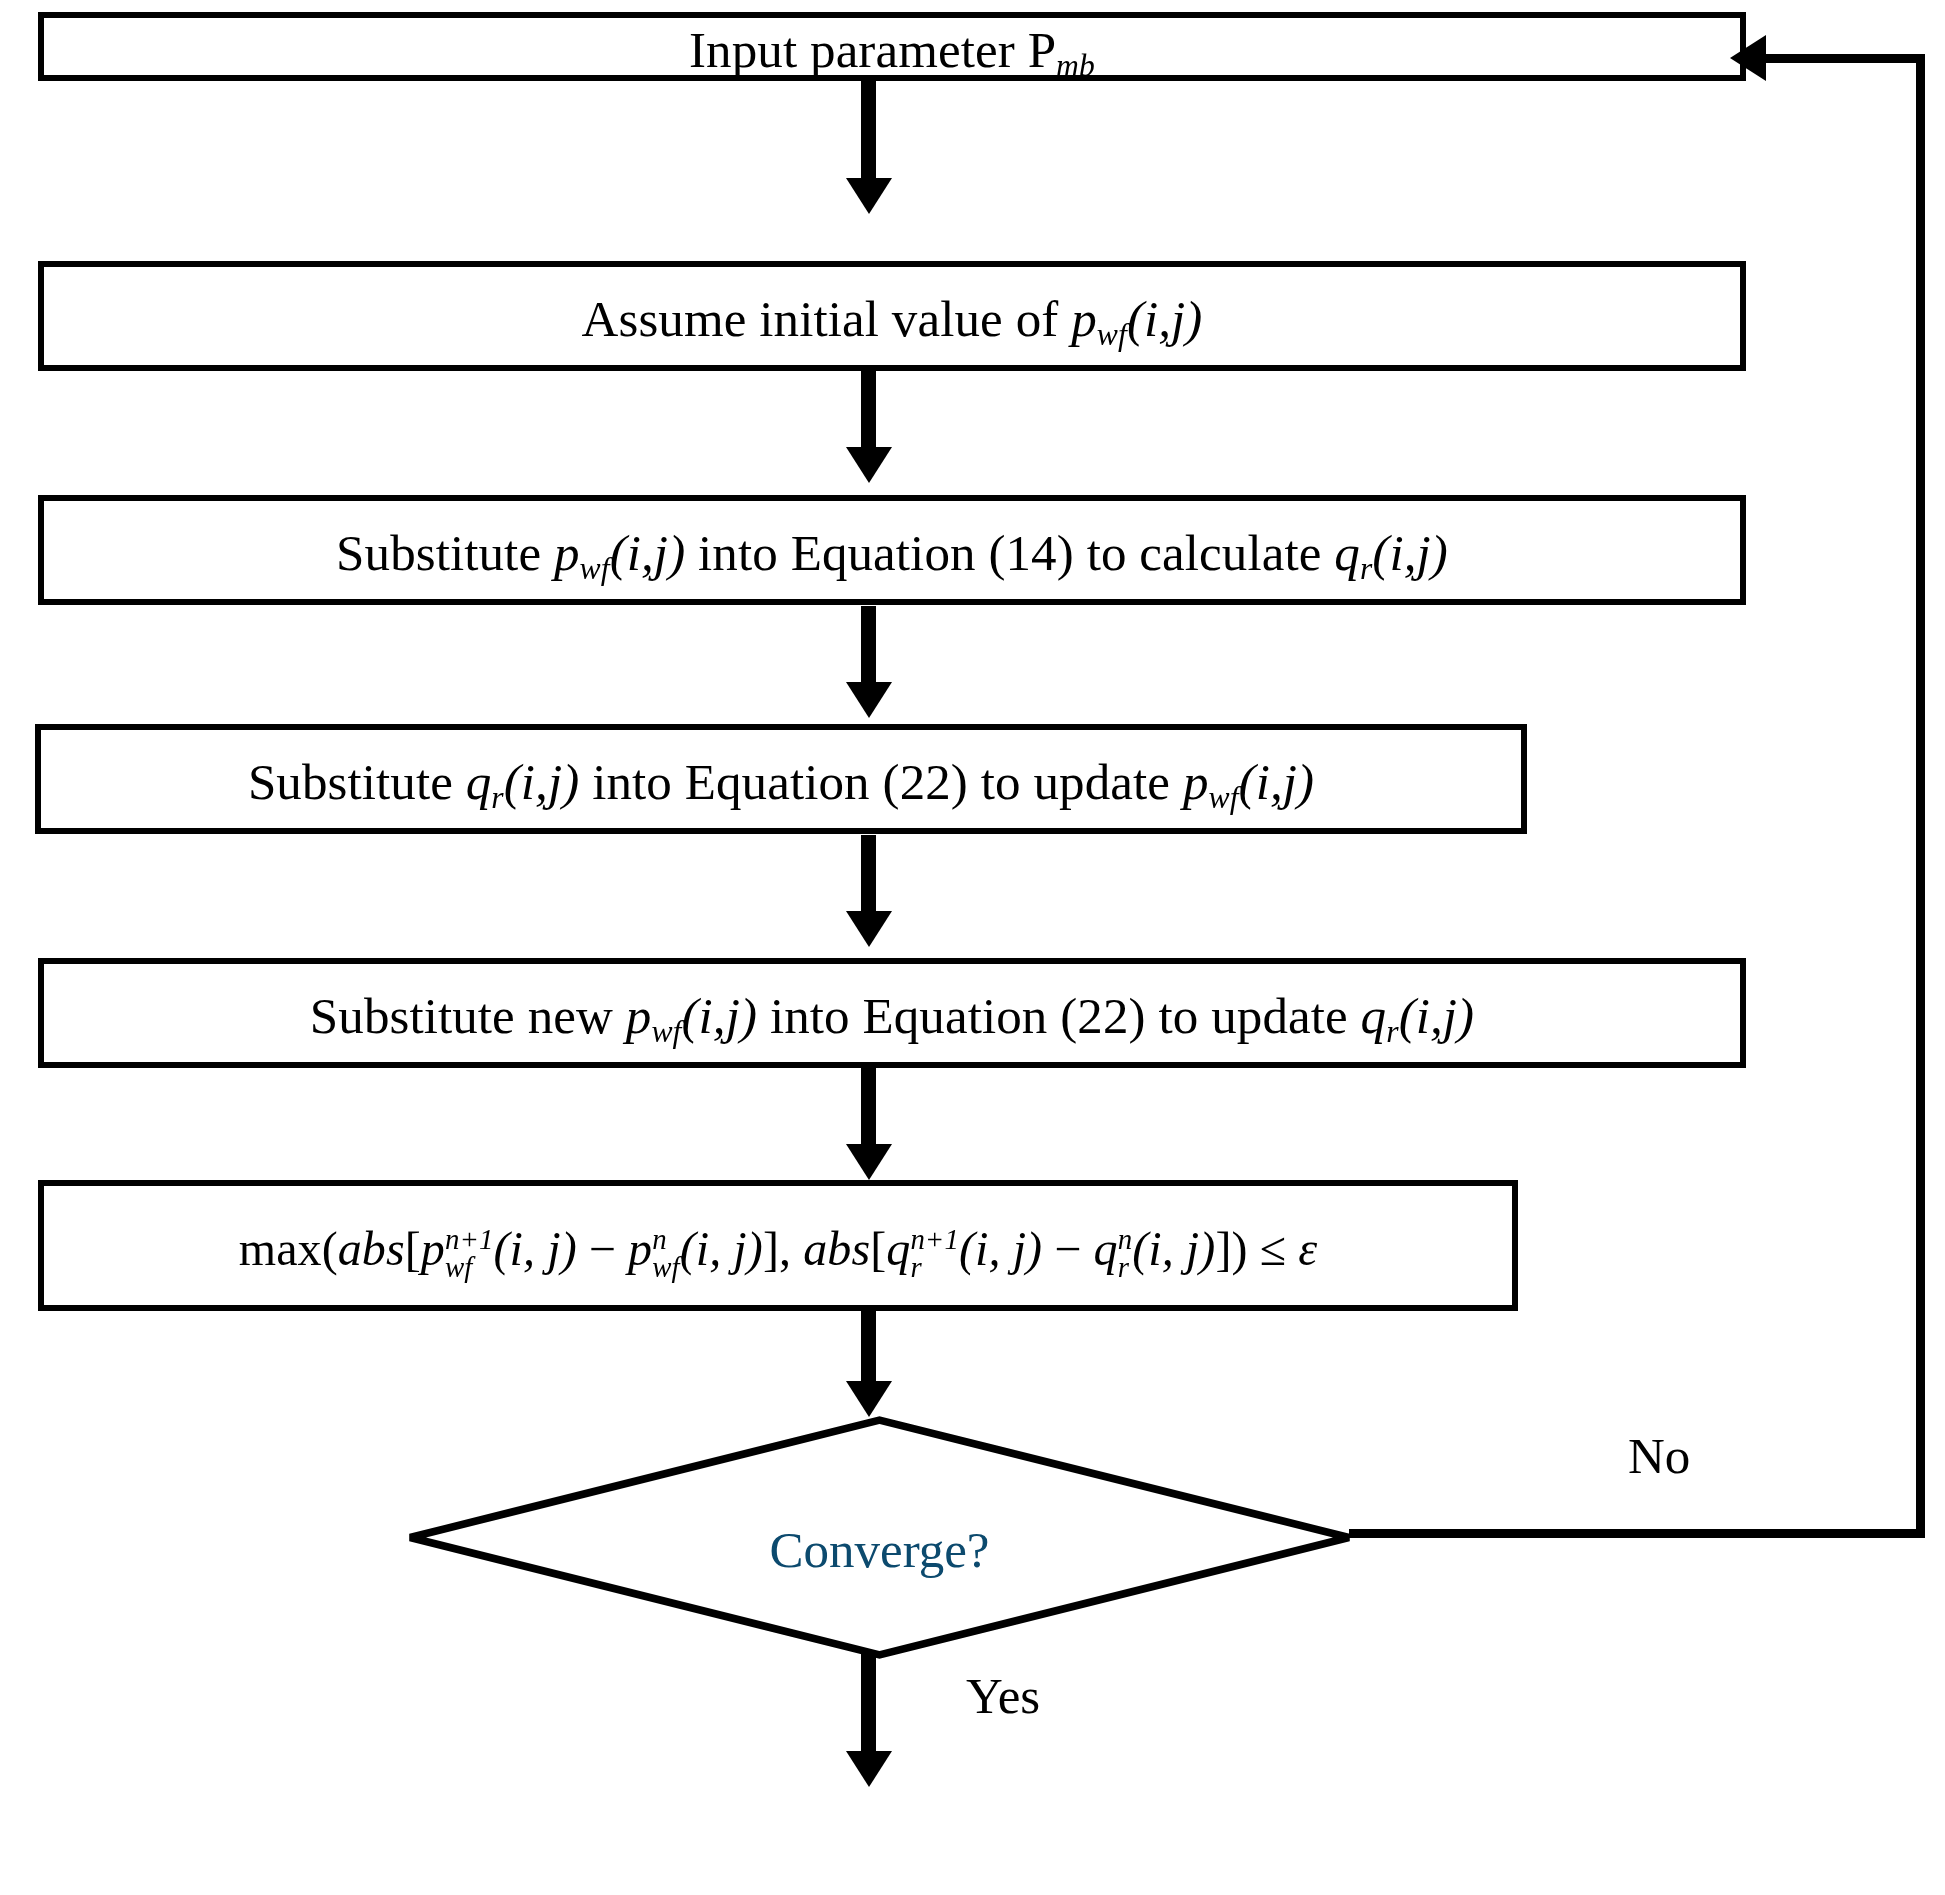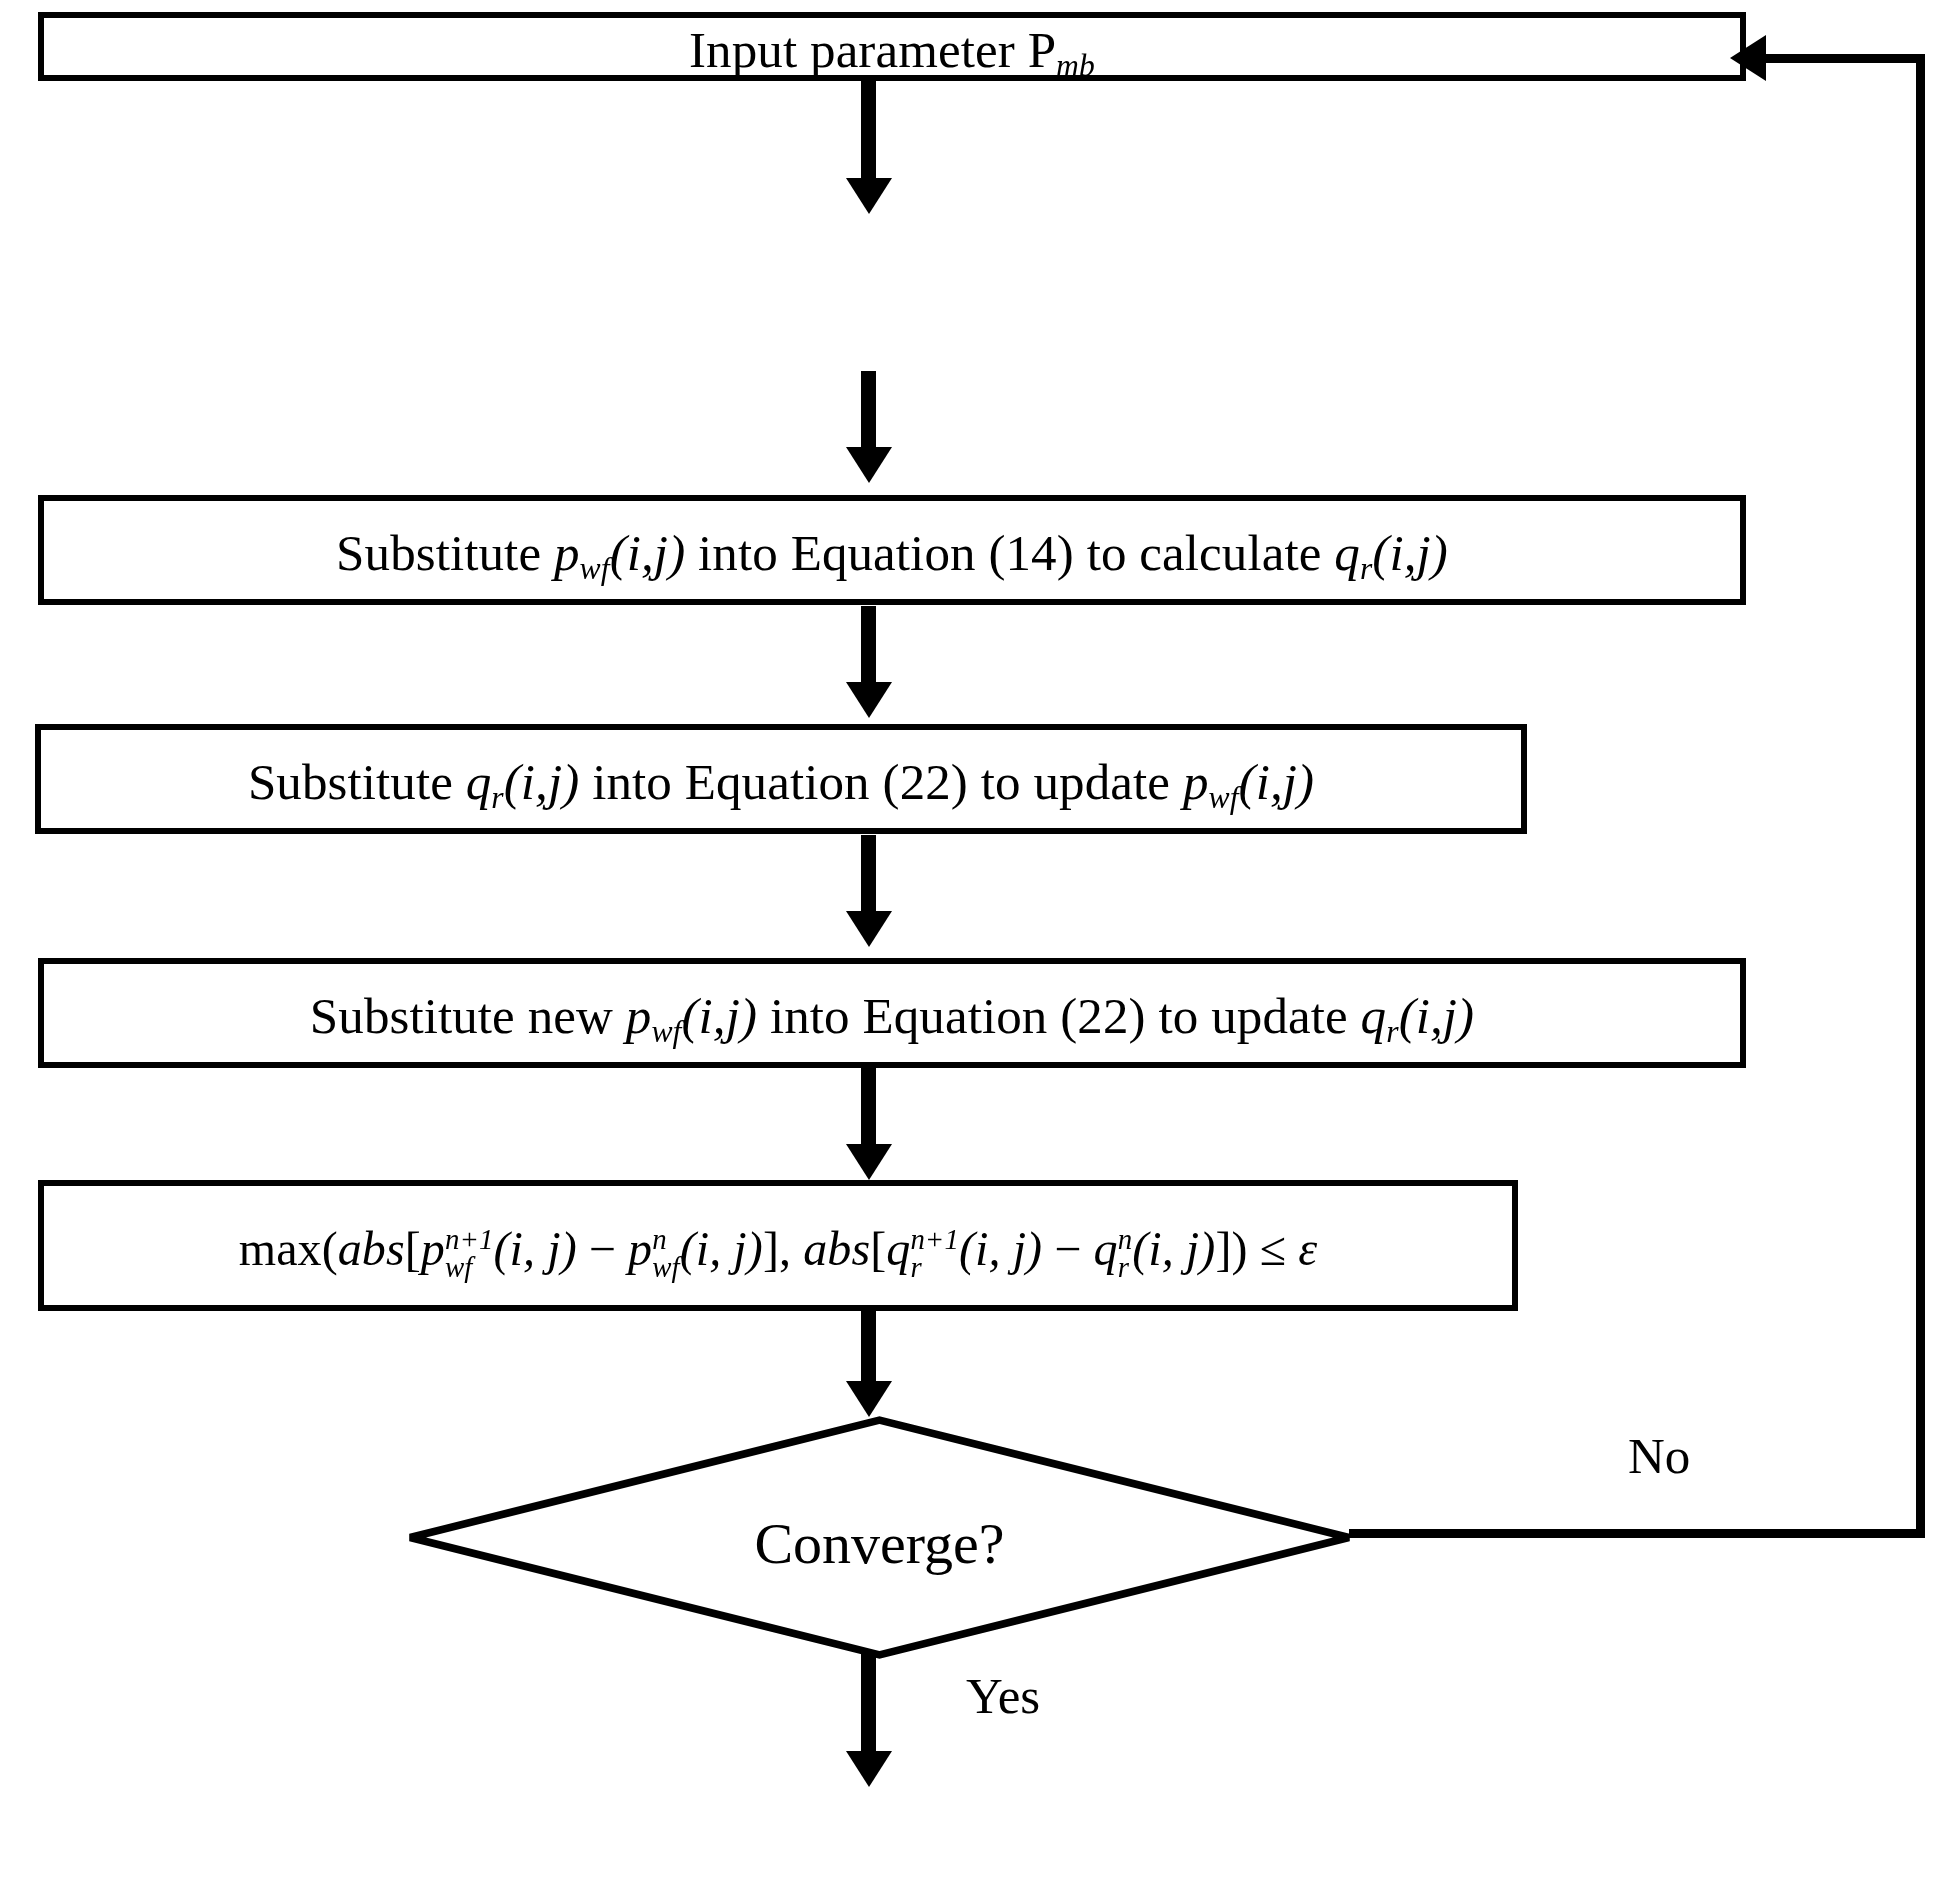--- a/index.html
+++ b/index.html
@@ -52,28 +52,28 @@
   .diamond-wrap {
     position: absolute;
   }
   .diamond-wrap svg {
     display: block;
     overflow: visible;
   }
   .diamond-label {
     position: absolute;
     left: 0;
-    top: 6px;
+    top: 12px;
     width: 100%;
     height: 100%;
     display: flex;
     align-items: center;
     justify-content: center;
-    font-size: 58px;
-    color: #000000;
+    font-size: 51px;
+    color: #0c4a6e;
     pointer-events: none;
   }
 
   
   .vline {
     position: absolute;
     background: #000000;
   }
   .hline {
     position: absolute;
@@ -112,20 +112,25 @@
 
   <div class="node-box" style="left:38px; top:12.4px; width:1708px; height:69px;">
     <span class="txt">
       <span>Input parameter P</span><i class="m sub">mb</i>
     </span>
   </div>
 
   <div class="vline" style="left:861px; top:81px; width:15px; height:102px;"></div>
   <div class="arrow-down" style="left:846px; top:178px;"></div>
 
+  <div class="node-box" style="left:38px; top:261px; width:1708px; height:110px;">
+    <span class="txt nowrap">
+      <span>Assume  initial value of </span><i class="m">p</i><i class="sub">wf</i><i class="m">(i,j)</i>
+    </span>
+  </div>
 
   <div class="vline" style="left:861px; top:371px; width:15px; height:81px;"></div>
   <div class="arrow-down" style="left:846px; top:447px;"></div>
 
   <div class="node-box" style="left:38px; top:495px; width:1708px; height:110px;">
     <span class="txt nowrap">
       <span>Substitute </span><i class="m">p</i><i class="sub">wf</i><i class="m">(i,j)</i><span> into Equation (14) to calculate </span><i class="m">q</i><i class="sub">r</i><i class="m">(i,j)</i>
     </span>
   </div>
 

